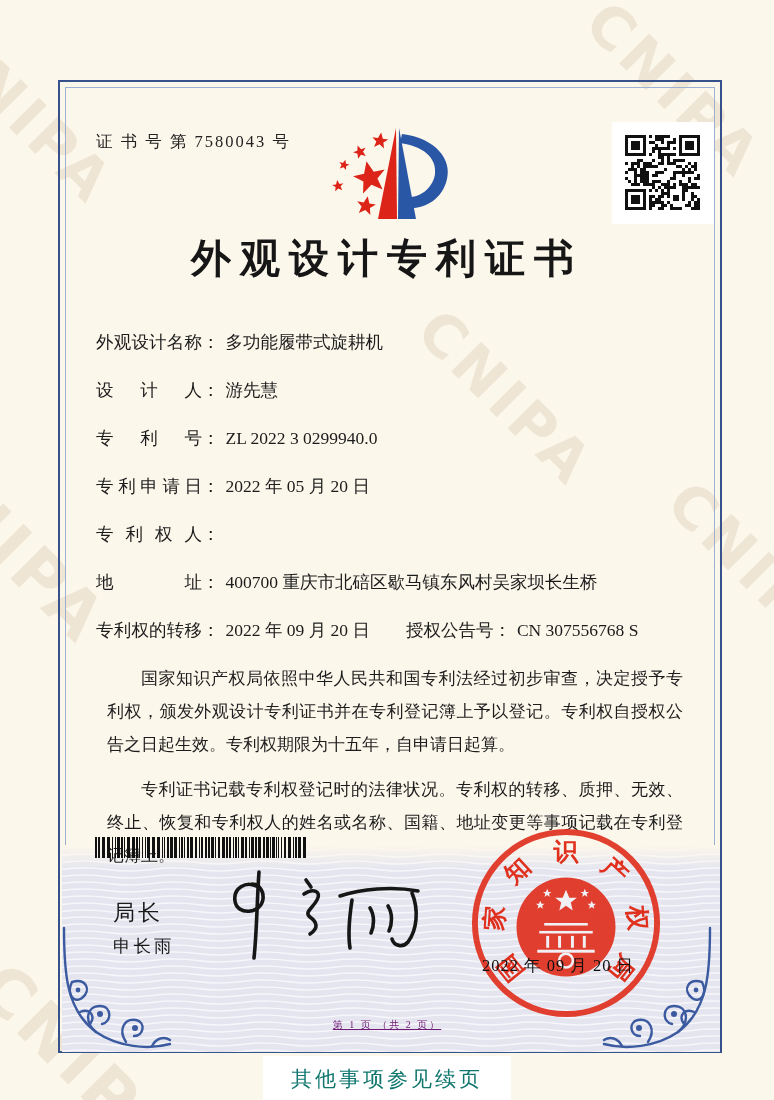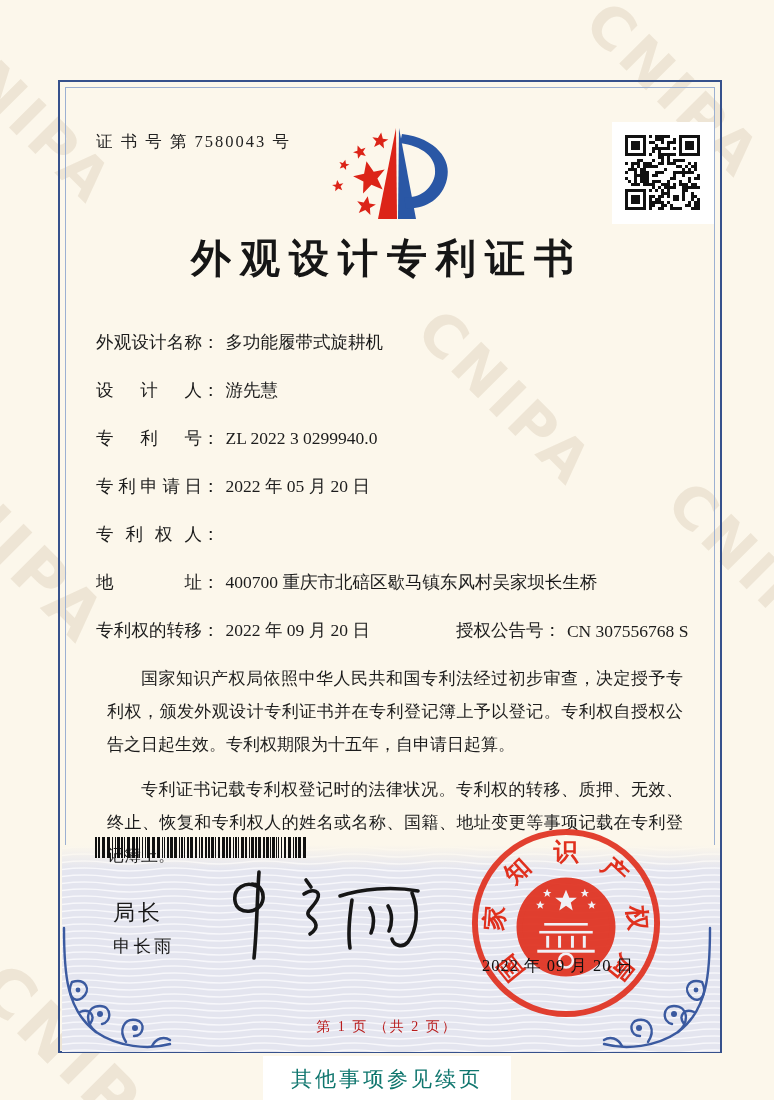--- a/index.html
+++ b/index.html
@@ -25,21 +25,21 @@
   .logo{position:absolute;left:326px;top:122px;width:156px;height:106px;}
   .title{
     position:absolute;left:0;top:231px;width:100%;text-align:center;
     font-size:40px;font-weight:bold;letter-spacing:9px;color:#161616;
   }
   
   .fields{position:absolute;left:96px;top:318px;width:600px;}
   .field-row{height:48px;display:flex;align-items:center;font-size:17.5px;color:#1c1c1c;}
   .field-label{display:inline-block;width:106px;text-align:justify;text-align-last:justify;}
   .field-value{margin-left:6px;white-space:nowrap;}
-  .grant2{margin-left:86px;display:flex;align-items:flex-end;}
+  .grant2{margin-left:36px;display:flex;align-items:center;}
   
   .paragraphs{position:absolute;left:95px;top:650px;width:600px;font-size:17px;line-height:33px;text-align:justify;color:#1c1c1c;}
   .paragraphs p{margin:12px;text-indent:2em;}
   
   .barcode{position:absolute;left:95px;top:837px;}
   
   .band{position:absolute;left:62px;top:845px;width:658px;height:207px;}
   .band svg.wavebg{position:absolute;left:0;top:0;}
   .flourish{position:absolute;width:118px;height:126px;}
   .flourish.fl-left{left:56px;top:926px;}
@@ -48,21 +48,21 @@
   .sig-title{position:absolute;left:113px;top:898px;font-size:22px;letter-spacing:3px;color:#1b1b1b;}
   .sig-name{position:absolute;left:113px;top:934px;font-size:17.5px;letter-spacing:3px;color:#1b1b1b;}
   .sig-script{position:absolute;left:216px;top:868px;}
   
   .seal{position:absolute;left:467px;top:824px;width:198px;height:198px;}
   .seal-date{
     position:absolute;left:458px;top:955px;width:200px;text-align:center;
     font-size:16.5px;letter-spacing:1px;color:#111;
   }
   
-  .footer-page{position:absolute;left:0;top:1018px;width:100%;text-align:center;font-size:14px;letter-spacing:2px;color:#b91c1c;}
+  .footer-page{position:absolute;left:0;top:1018px;width:100%;text-align:center;font-size:10px;letter-spacing:2px;color:#701a75;text-decoration:underline;}
   .cont-box{
     position:absolute;left:50%;top:1056px;transform:translateX(-50%);
     background:#ffffff;padding:9px 28px;font-size:21px;letter-spacing:3px;color:#0f766e;white-space:nowrap;
   }
 </style>
 </head>
 <body>
 
 <div class="page">
 

